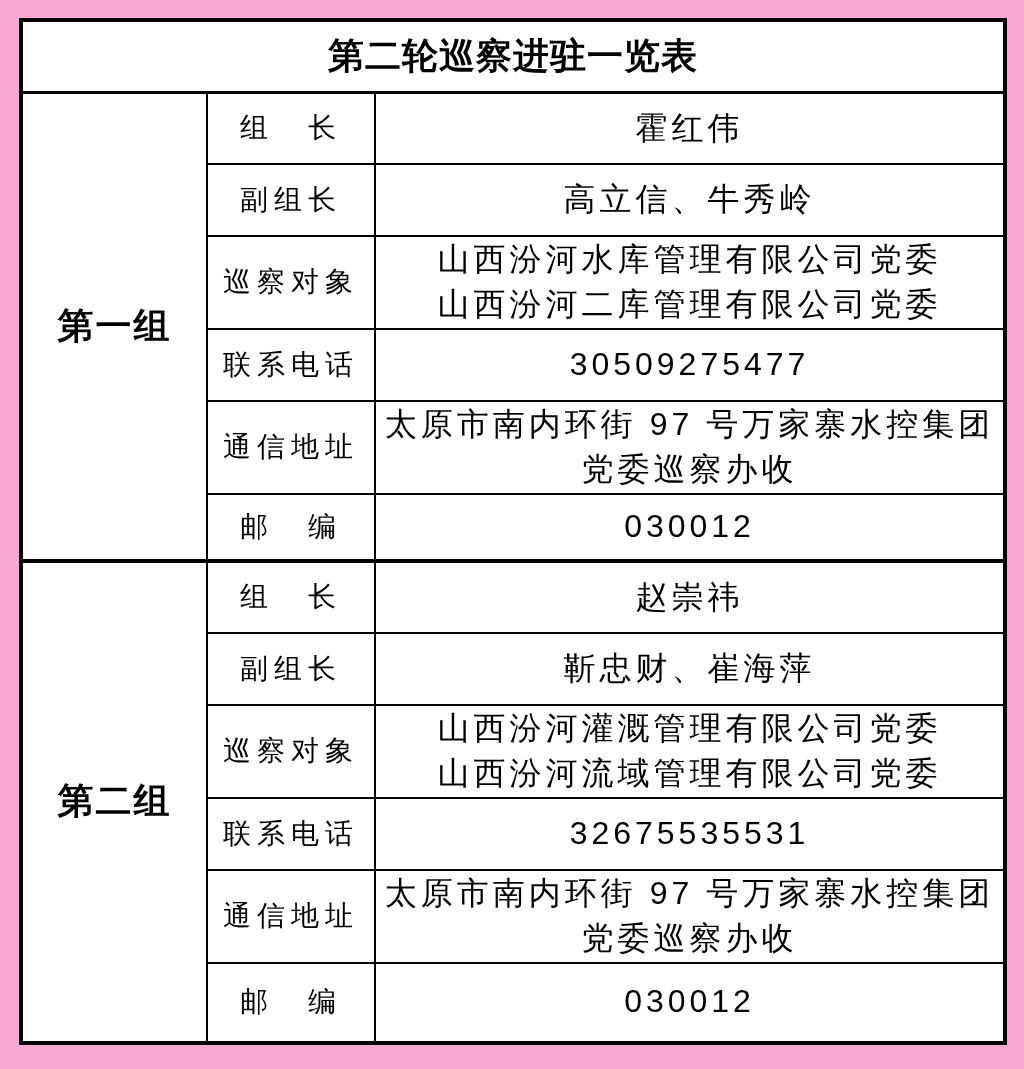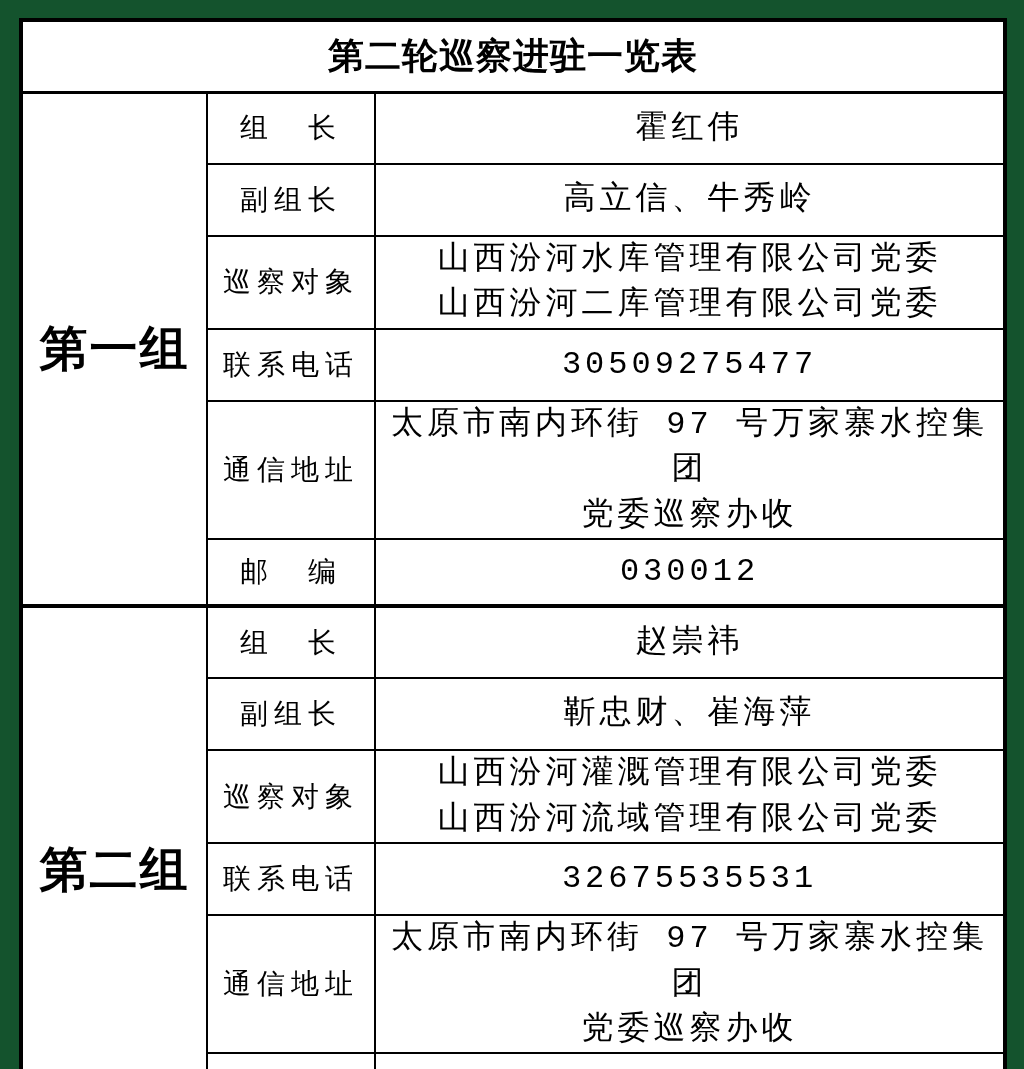--- a/index.html
+++ b/index.html
@@ -4,21 +4,21 @@
 <style>
   html, body {
     margin: 0;
     padding: 0;
     background: #ffffff;
   }
   .page {
     position: relative;
     width: 1024px;
     height: 1069px;
-    background: #14532d;
+    background: #f9a8d4;
     overflow: hidden;
   }
   table.roster {
     position: absolute;
     left: 19px;
     top: 18px;
     width: 984px;
     border-collapse: collapse;
     table-layout: fixed;
     border: 4px solid #000000;
@@ -35,31 +35,31 @@
   td.title {
     font-family: "DejaVu Serif", "Liberation Serif", serif;
     font-weight: bold;
     font-size: 36px;
     letter-spacing: 1px;
     border-bottom: 3px solid #000000;
   }
   td.group {
     font-family: Liberation Serif, serif;
     font-weight: bold;
-    font-size: 48px;
+    font-size: 36px;
     letter-spacing: 2px;
   }
   td.label {
     font-family: "DejaVu Serif", "Liberation Serif", serif;
     font-size: 28px;
     letter-spacing: 6px;
     margin-top: 16px;
   }
   td.value {
-    font-family: Liberation Mono, monospace;
+    font-family: Liberation Sans, sans-serif;
     font-size: 32px;
     letter-spacing: 4px;
     white-space: pre-line;
     line-height: 1.42;
   }
   
   tr.rh-title { height: 72px; }
   tr.rh-s  { height: 72px; }
   tr.rh-d  { height: 90px; }
   tr.rh-e1 { height: 67px; }

